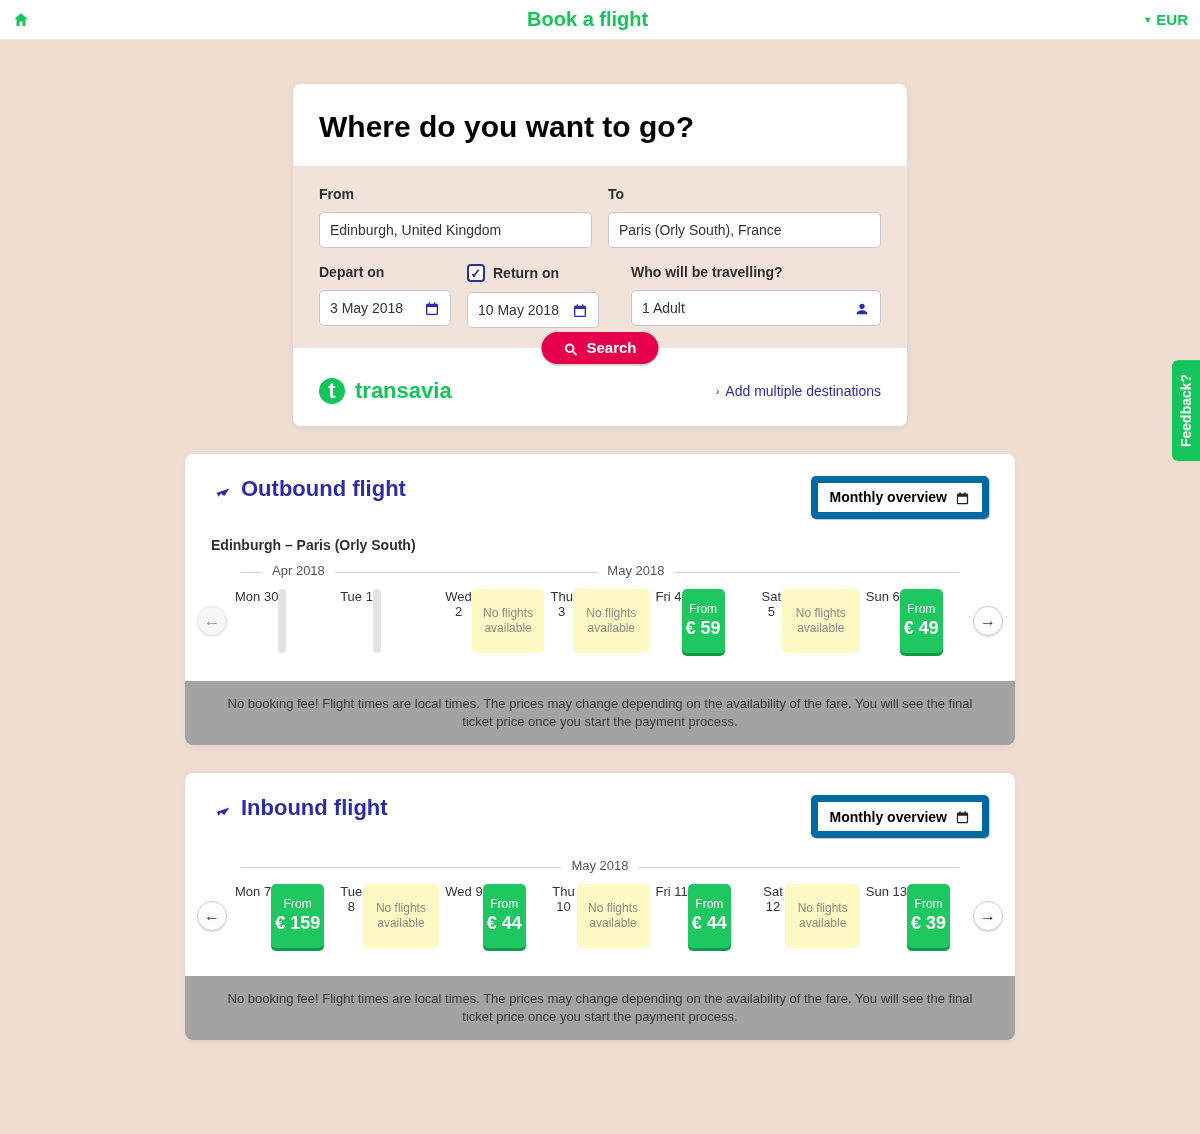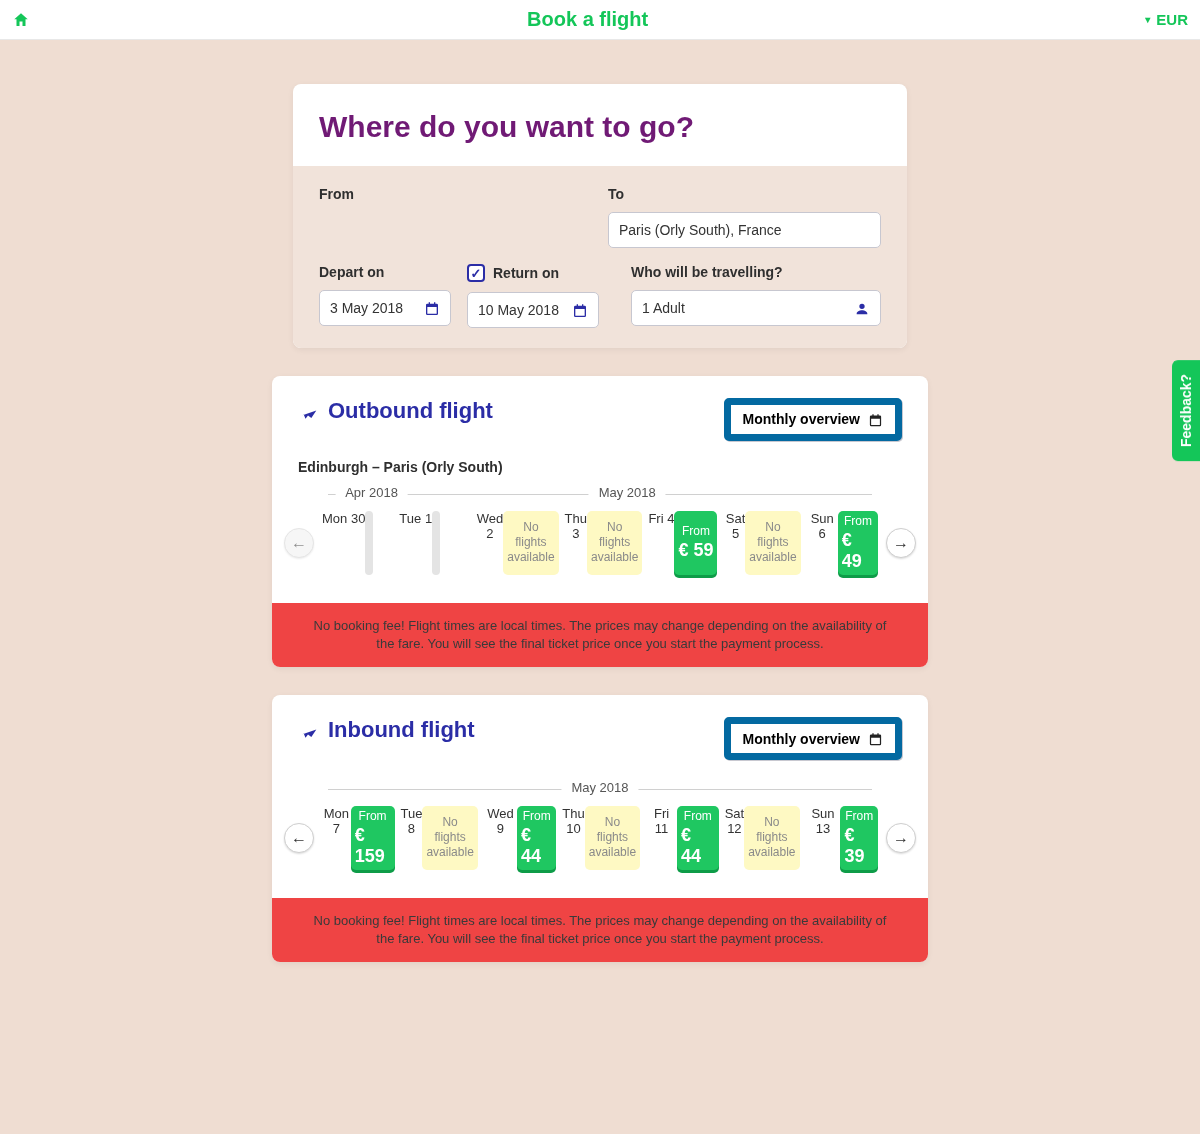--- a/index.html
+++ b/index.html
@@ -27,21 +27,21 @@
   .search-card {
     width: 614px;
     margin: 44px auto 0 auto;
     background: #fff;
     border-radius: 8px;
     box-shadow: 0 2px 6px rgba(0,0,0,.06);
     overflow: hidden;
   }
   .search-card .heading {
     padding: 26px 26px 22px 26px;
-    color: #701a75;
+    color: #000000;
     font-size: 30px;
     font-weight: 700;
   }
   .search-card .form {
     background: #f1e3da;
     padding: 20px 26px 20px 26px;
   }
   .fields-row { display:flex; gap:16px; }
   .field { flex:1; display:flex; flex-direction:column; }
   .field.narrow { flex:0 0 132px; }
@@ -89,21 +89,21 @@
     position: fixed;
     right: 0; top: 360px;
     background:#14c659; color:#fff;
     writing-mode: vertical-rl; transform: rotate(180deg);
     padding: 14px 6px; font-size:14px; font-weight:600;
     border-radius: 0 6px 6px 0;
   }
 
   
   .flight-card {
-    width: 656px;
+    width: 830px;
     margin: 28px auto 0 auto;
     background:#fff;
     border-radius:8px;
     box-shadow: 0 2px 6px rgba(0,0,0,.06);
     overflow:hidden;
   }
   .flight-header {
     padding: 22px 26px 10px 26px;
     display:flex; justify-content:space-between; align-items:flex-start;
   }
@@ -151,21 +151,21 @@
     display:flex; flex-direction:column; align-items:center; justify-content:center;
     font-size:12px; padding:4px;
   }
   .tile.empty  { background:#e4e4e4; }
   .tile.nofly  { background:#fef9c3; color:#8a8a8a; text-align:center; line-height:1.25; }
   .tile.price  { background:#1fc761; color:#fff; box-shadow: 0 3px 0 #0e9c48; cursor:pointer; }
   .tile.price .from { font-size:12px; }
   .tile.price .amt  { font-size:18px; font-weight:700; margin-top:2px; }
 
   .disclaimer {
-    background:#ef4444;
+    background:#a3a3a3;
     color:#3a3a3a;
     font-size:13px;
     text-align:center;
     padding: 14px 40px;
     line-height:1.4;
   }
 
   svg { display:inline-block; vertical-align:middle; }
 </style>
 </head>
@@ -184,20 +184,23 @@
   </span>
 </div>
 
 <div class="search-card">
   <div class="heading">Where do you want to go?</div>
 
   <div class="form">
     <div class="fields-row">
       <div class="field">
         <div class="label">From</div>
+        <div class="input">
+          <span class="value">Edinburgh, United Kingdom</span>
+        </div>
       </div>
       <div class="field">
         <div class="label">To</div>
         <div class="input">
           <span class="value">Paris (Orly South), France</span>
         </div>
       </div>
     </div>
 
     <div class="fields-row" style="margin-top:16px;">
@@ -233,20 +236,39 @@
           <span class="endicon">
             <svg width="16" height="16" viewBox="0 0 24 24" fill="#2b2da6">
                 <path d="M12 12a4 4 0 1 0-4-4 4 4 0 0 0 4 4zm0 2c-4 0-8 2-8 5v1h16v-1c0-3-4-5-8-5z"></path>
               </svg>
           </span>
         </div>
       </div>
     </div>
   </div>
 
+  <div class="footer">
+    <button class="search-btn">
+      <span>
+        <svg width="15" height="15" viewBox="0 0 24 24" fill="none" stroke="#fff" stroke-width="3">
+            <circle cx="10" cy="10" r="6"></circle>
+            <line x1="15" y1="15" x2="21" y2="21"></line>
+          </svg>
+      </span>
+      <span>Search</span>
+    </button>
+    <div class="brand">
+      <span class="logo">t</span>
+      <span>transavia</span>
+    </div>
+    <div class="add-multi">
+      <span class="arr">›</span>
+      <span>Add multiple destinations</span>
+    </div>
+  </div>
 </div>
 
 <div class="feedback-tab">Feedback?</div>
 
 <div class="flight-card">
   <div class="flight-header">
     <div>
       <div class="flight-title">
         <span>
           <svg width="20" height="20" viewBox="0 0 24 24" fill="#2b2da6">

